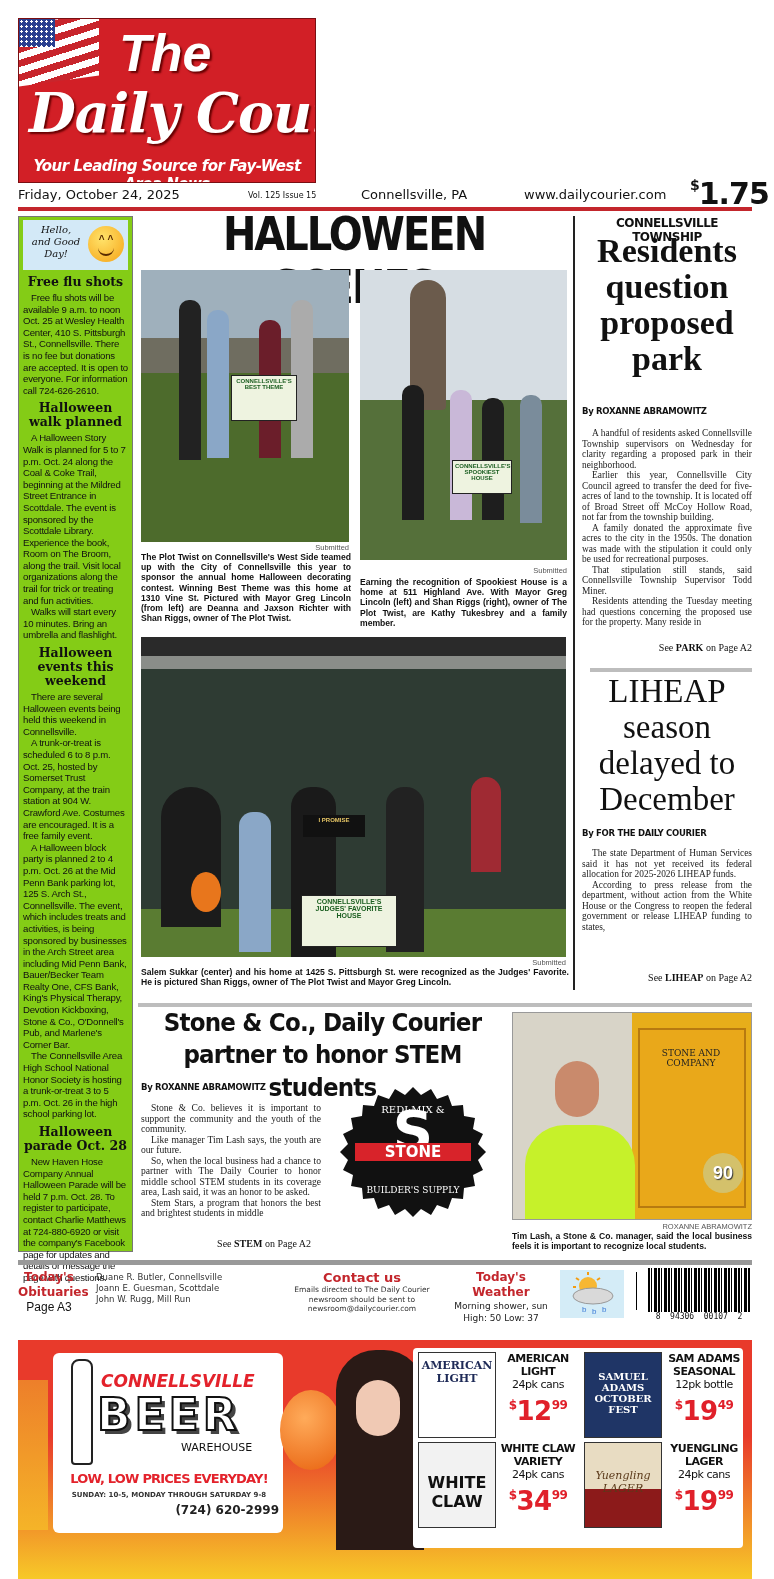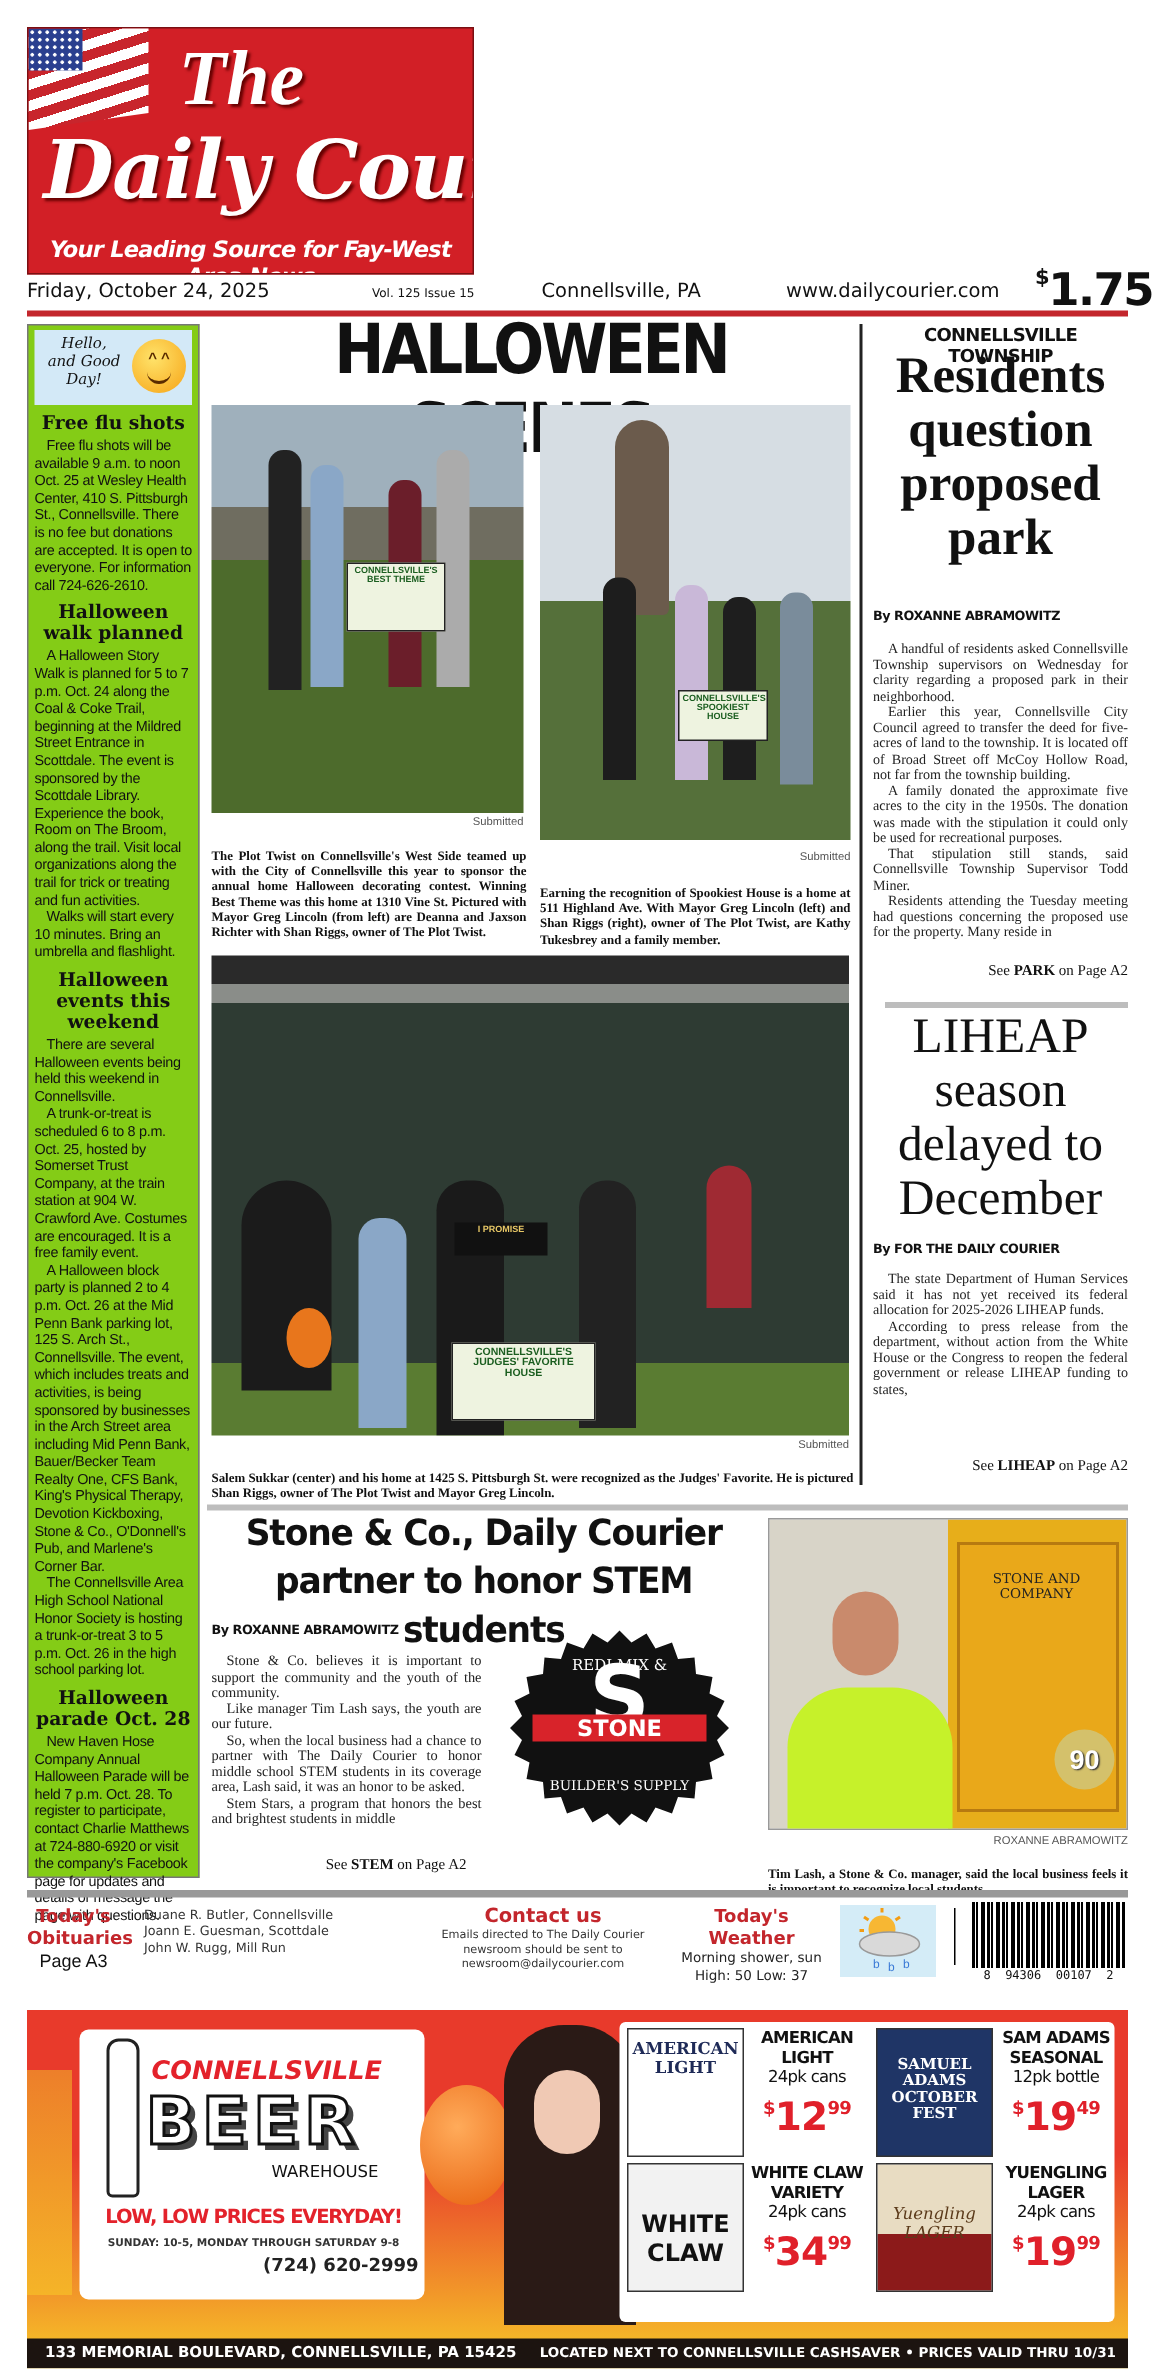--- a/index.html
+++ b/index.html
@@ -6,21 +6,21 @@
   html, body { width: 774px; height: 1579px; background: #fff; overflow: hidden; }
   body { position: relative; font-family: "Liberation Sans", sans-serif; color: #111; }
   .abs { position: absolute; }
 
   
   .masthead { left: 18px; top: 18px; width: 298px; height: 165px; background: #d21f26; border: 1px solid #7a0f12; overflow: hidden; }
   .flag { left: 0; top: 0; width: 80px; height: 62px;
     background: repeating-linear-gradient(170deg, #fff 0 7px, #c8252c 7px 14px); transform: skewY(-8deg); }
   .flag-canton { left: 0; top: 0; width: 36px; height: 28px; background: #2a3f8f;
     background-image: radial-gradient(#fff 1px, transparent 1.2px); background-size: 5px 5px; }
-  .mast-the { left: 100px; top: 4px; font-family: Liberation Serif, serif; font-weight: bold; font-style: italic; font-size: 52px; color: #fff; text-shadow: 2px 2px 2px #600; }
+  .mast-the { left: 100px; top: 4px; font-family: Liberation Sans, sans-serif; font-weight: bold; font-style: italic; font-size: 52px; color: #fff; text-shadow: 2px 2px 2px #600; }
   .mast-name { left: 10px; top: 62px; font-family: "DejaVu Serif", serif; font-weight: bold; font-style: italic; font-size: 54px; color: #fff; letter-spacing: -1px; text-shadow: 2px 2px 2px #600; white-space: nowrap; }
   .mast-tag { left: 0; width: 100%; top: 138px; text-align: center; font-family: "DejaVu Sans", sans-serif; font-weight: bold; font-style: italic; font-size: 15px; color: #fff; letter-spacing: -0.5px; }
 
   .dateline { left: 18px; top: 184px; width: 734px; height: 22px; font-family: "DejaVu Sans", sans-serif; font-size: 13px; }
   .dateline span { position: absolute; top: 3px; white-space: nowrap; }
   .rule-red { left: 18px; top: 207px; width: 734px; height: 4px; background: #c3262c; }
   .price { font-size: 30px !important; font-weight: bold; top: -8px !important; letter-spacing: -1px; }
   .price sup { font-size: 14px; vertical-align: 14px; }
 
   
@@ -35,21 +35,21 @@
 
   
   .hw-title { left: 140px; top: 214px; width: 428px; text-align: center; font-family: "DejaVu Sans", sans-serif; font-weight: bold; font-size: 40px; letter-spacing: -2px; transform: scaleY(1.15); }
   .photo { background: #5b6e3d; overflow: hidden; }
   .photo1 { left: 141px; top: 270px; width: 208px; height: 272px; background: linear-gradient(#9fb0bc 0 25%, #6f6d60 25% 38%, #4d6b2c 38% 100%); }
   .photo2 { left: 360px; top: 270px; width: 207px; height: 290px; background: linear-gradient(#d6dde3 0 45%, #55703a 45% 100%); }
   .photo3 { left: 141px; top: 637px; width: 425px; height: 320px; background: linear-gradient(#2a2a2a 0 6%, #8a8d89 6% 10%, #2e3b33 10% 85%, #5a7c32 85%); }
   .person { position: absolute; width: 22px; border-radius: 10px 10px 0 0; }
   .sign { position: absolute; background: #eef3e0; border: 1px solid #222; font-size: 6px; text-align: center; color: #1b5e20; font-weight: bold; padding: 2px; }
   .credit { font-size: 7.5px; color: #555; text-align: right; }
-  .caption { font-family: Liberation Serif, serif; font-weight: bold; font-size: 8.6px; line-height: 10.2px; text-align: justify; margin-top: 13px; }
+  .caption { font-family: Liberation Sans, sans-serif; font-weight: bold; font-size: 8.6px; line-height: 10.2px; text-align: justify; }
 
   
   .right-divider { left: 573px; top: 216px; width: 2px; height: 774px; background: #222; }
   .rc { left: 582px; width: 170px; }
   .kicker { top: 216px; font-family: "DejaVu Sans", sans-serif; font-weight: bold; font-size: 12px; text-align: center; letter-spacing: -0.5px; }
   .rc-head { top: 233px; font-family: "Liberation Serif", serif; font-weight: bold; font-size: 34px; line-height: 36px; text-align: center; }
   .byline { font-family: "DejaVu Sans", sans-serif; font-weight: bold; font-size: 8.5px; letter-spacing: -0.3px; }
   .story { font-family: "Liberation Serif", serif; font-size: 9.4px; line-height: 10.5px; text-align: justify; color: #222; }
   .story p { text-indent: 10px; }
   .jump { font-family: "Liberation Serif", serif; font-size: 10px; text-align: right; }
@@ -296,17 +296,13 @@
   </div>
   <div class="product" style="left:566px;top:102px">
     <div class="pimg" style="background:linear-gradient(#e8dcc2 0 55%,#8c1a1a 55%);font-family:'DejaVu Serif',serif;font-style:italic;font-size:11px;color:#5b3a1a;text-align:center;padding-top:26px">Yuengling LAGER</div>
     <div class="pname">
         <div>YUENGLING LAGER</div>
         <div class="psub">24pk cans</div>
         <div class="pprice"><sup>$</sup><span>19</span><sup>99</sup></div>
       </div>
   </div>
 
-  <div class="abs ad-bar">
-    <span style="position:absolute;left:12px">133 MEMORIAL BOULEVARD, CONNELLSVILLE, PA 15425</span>
-    <span style="position:absolute;right:8px;font-size:9px">LOCATED NEXT TO CONNELLSVILLE CASHSAVER • PRICES VALID THRU 10/31</span>
-  </div>
 </div>
 
 </body></html>

